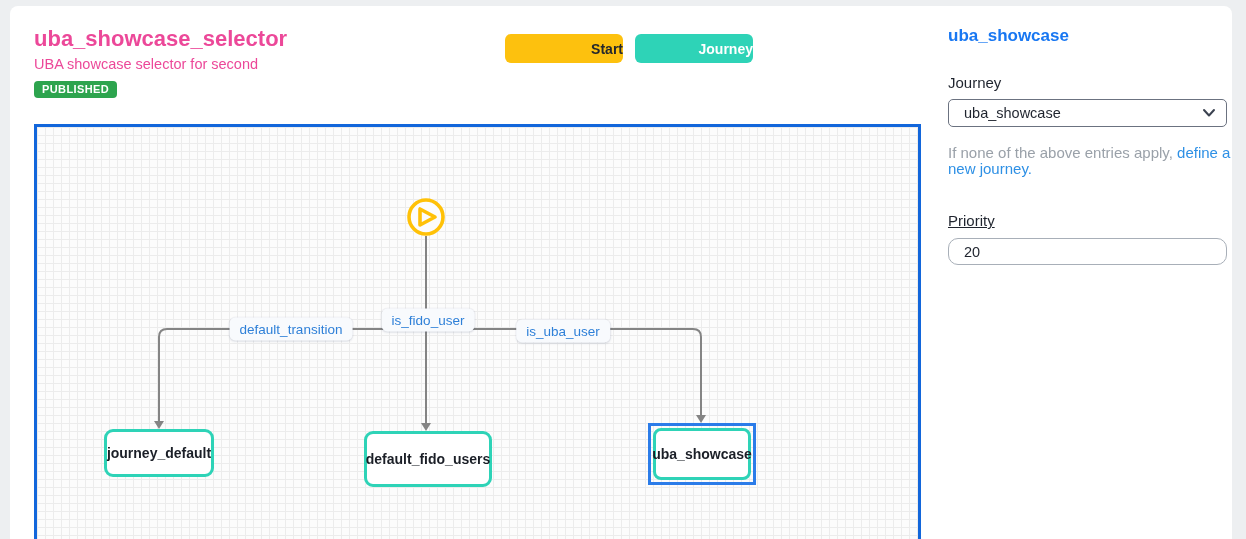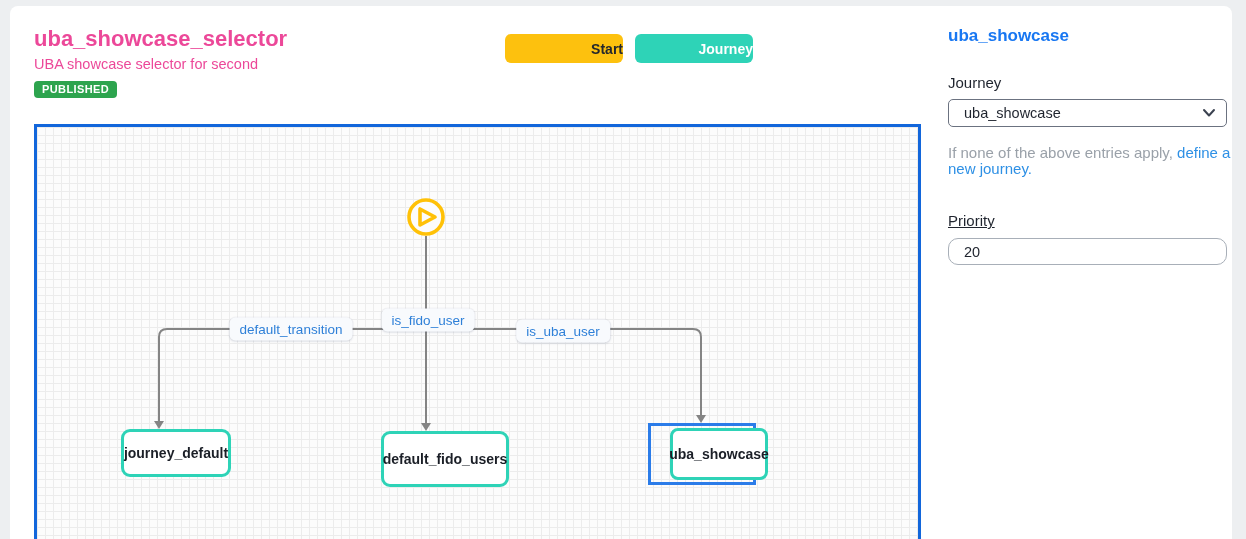--- a/index.html
+++ b/index.html
@@ -22,21 +22,21 @@
   
   .canvas { position:absolute; left:24px; top:118px; width:887px; height:446px;
             border:3px solid #1266DB; background-color:#FCFCFC;
             background-image:linear-gradient(#ECECEC 1px, transparent 1px),
                              linear-gradient(90deg,#ECECEC 1px, transparent 1px);
             background-size:8px 8px; }
   .edges-svg { position:absolute; left:0; top:0; }
 
   .node { position:absolute; background:#FFFFFF; border:3px solid #2ED3B7; border-radius:9px;
           display:flex; align-items:center; justify-content:center;
-          font-size:14px; font-weight:700; color:#1B1F27; white-space:nowrap;margin-left:17px; }
+          font-size:14px; font-weight:700; color:#1B1F27; white-space:nowrap; }
   .node-journey-default { left:67px; top:302px; width:110px; height:48px; }
   .node-default-fido   { left:327px; top:304px; width:128px; height:56px; }
   .selection-box { position:absolute; left:611px; top:296px; width:108px; height:62px;
                    border:3px solid #2B7CE9; padding:2px; }
   .selection-box .node { position:relative; left:0; top:0; width:100%; height:100%; border-radius:8px; }
 
   .edge-label { position:absolute; transform:translate(-50%,-50%); background:#F8FAFD;
                 color:#2F80D8; font-size:13.5px; padding:4px 10px; border-radius:6px;
                 white-space:nowrap; box-shadow:0 1px 2px rgba(40,60,100,.10), 0 0 0 1px rgba(40,60,100,.04); }
   .lbl-default-transition { left:254px; top:202px; }

